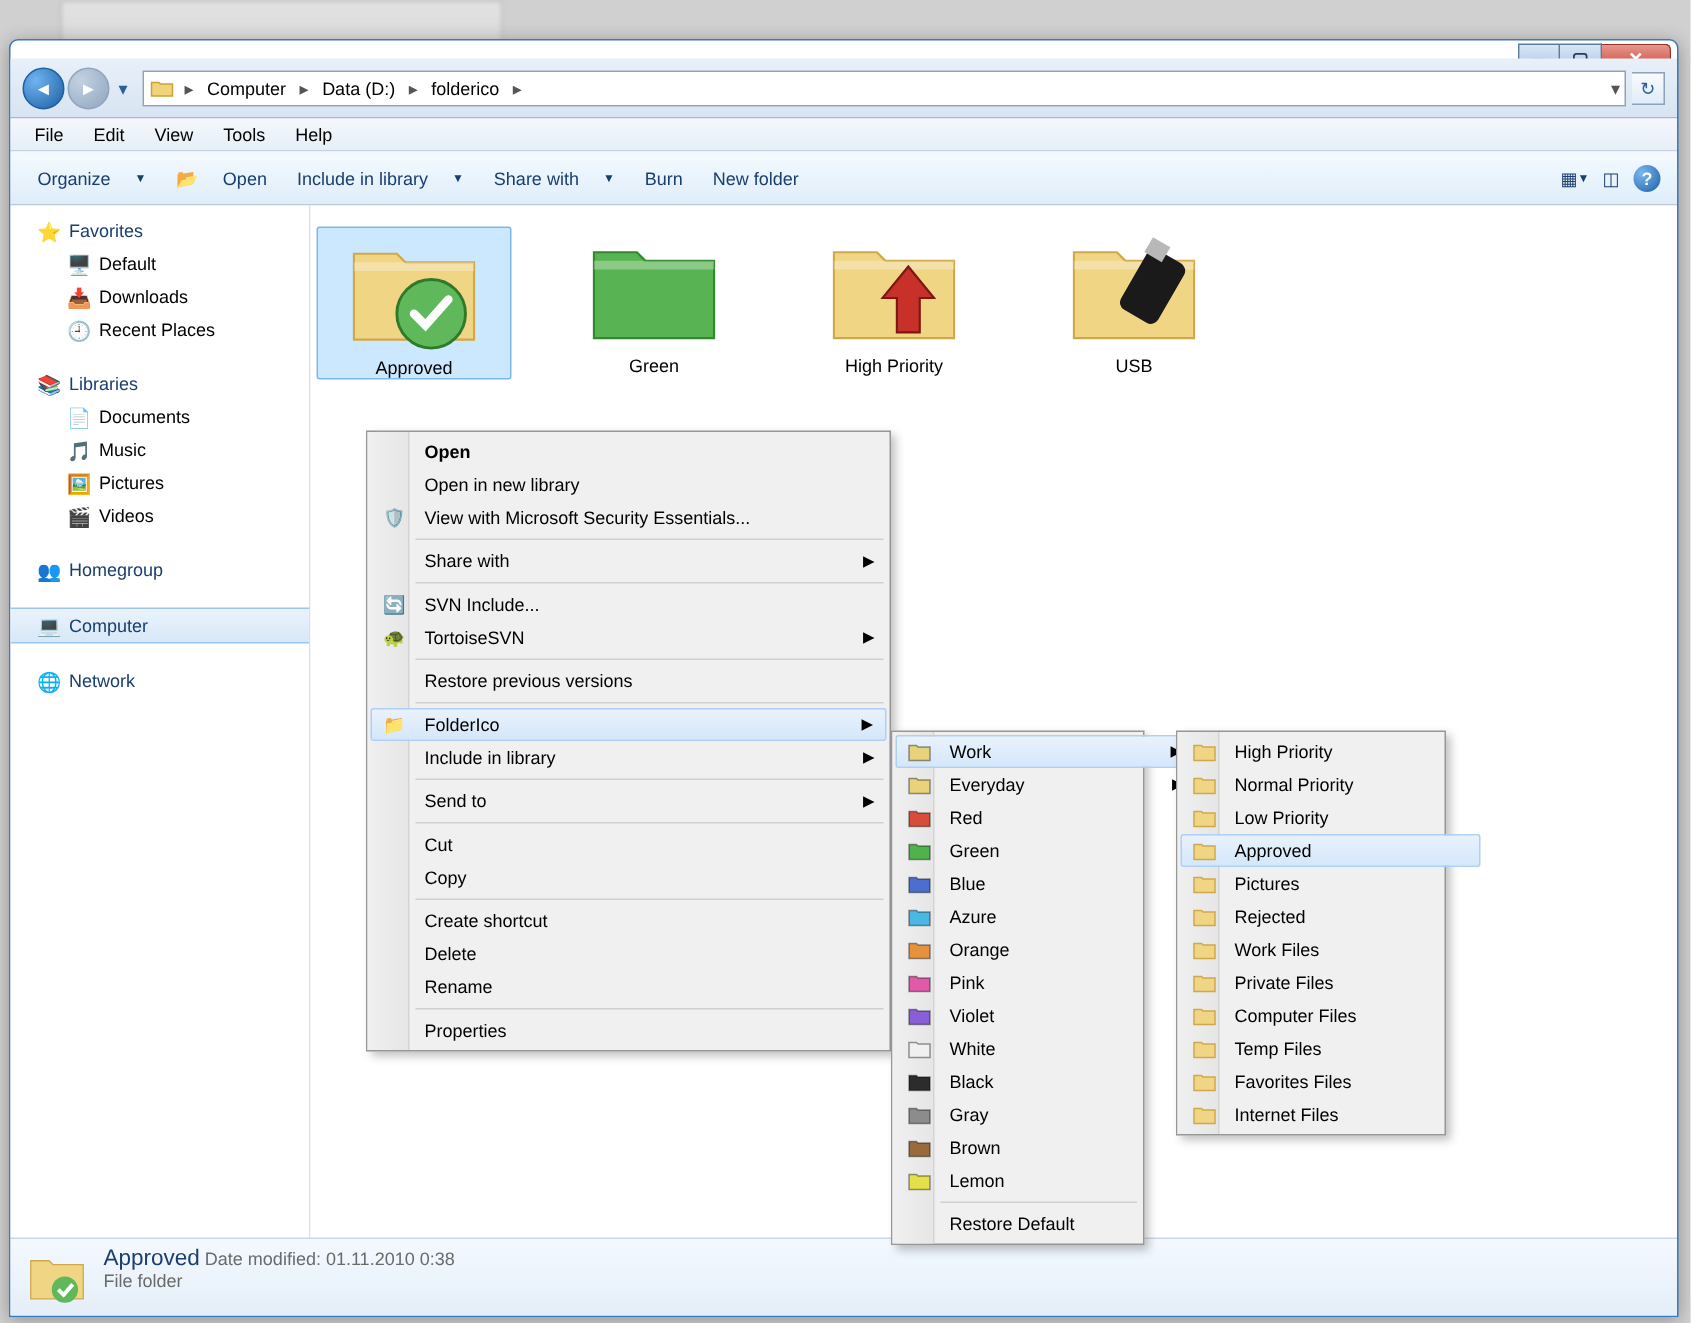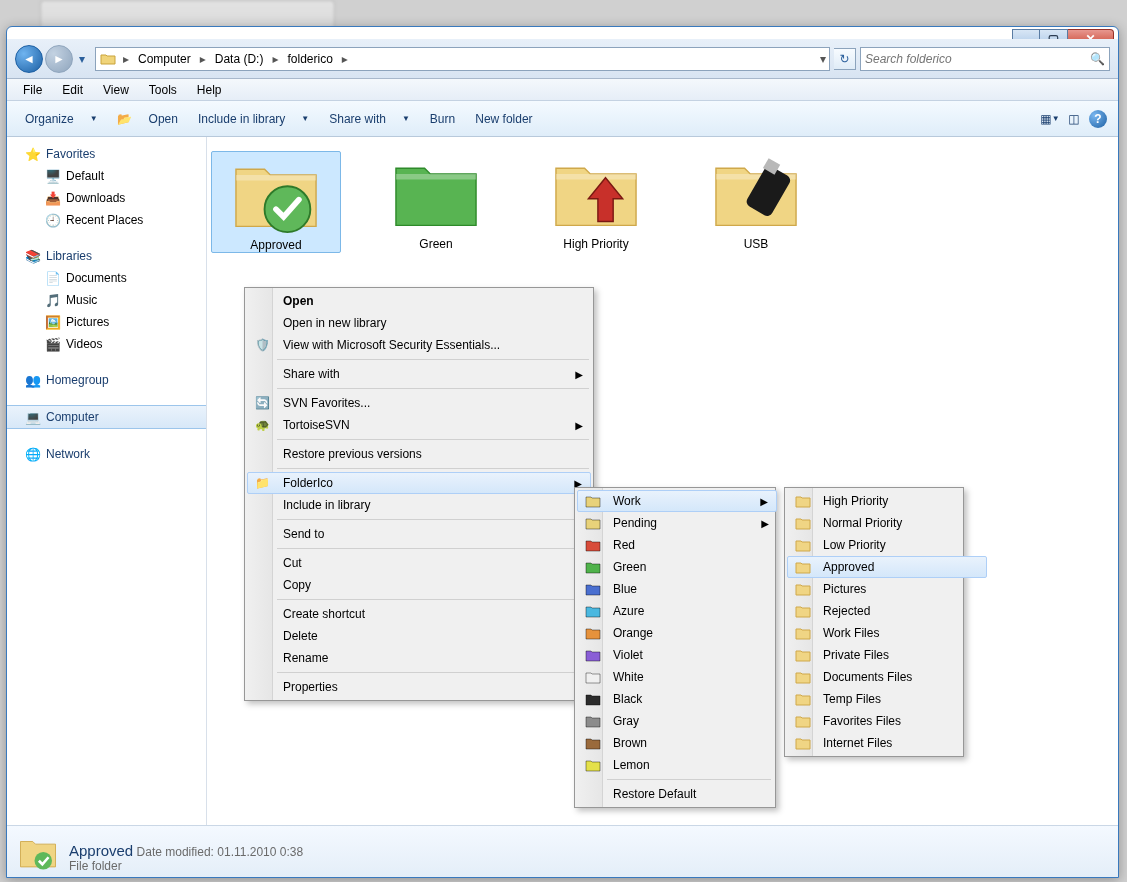--- a/index.html
+++ b/index.html
@@ -54,21 +54,21 @@
 .cm-item { display:flex; align-items:center; gap:10px; padding:4px 28px 4px 6px; position:relative; min-width:200px;}
 .cm-item.hover { background:linear-gradient(#e9f2fc,#d4e7fa); border:1px solid #aecff7; border-radius:2px; padding:3px 27px 3px 5px;}
 .cm-item .cm-ic { width:20px; display:flex; justify-content:center;}
 .cm-item .cm-label { flex:1; color:#000; white-space:nowrap;}
 .cm-item.bold .cm-label { font-weight:bold;}
 .cm-sep { height:1px; background:#d0d0d0; margin:3px 2px 3px 30px;}
 .cm-arrow { position:absolute; right:8px; font-size:10px; color:#000;}
 .cm-gutter { position:absolute; left:0; top:0; bottom:0; width:28px; background:linear-gradient(to right,#f0f0f0,#e6e6e6); border-right:1px solid #d4d4d4;}
 .cm-items { position:relative;}
 
-.details-pane { position:absolute; left:0; right:0; bottom:0; height:52px; background:linear-gradient(#f4f9ff,#e4eef8); border-top:1px solid #cad7e6; display:flex; align-items:flex-end; padding:4px 10px; gap:10px;}
+.details-pane { position:absolute; left:0; right:0; bottom:0; height:52px; background:linear-gradient(#f4f9ff,#e4eef8); border-top:1px solid #cad7e6; display:flex; align-items:flex-start; padding:4px 10px; gap:10px;}
 .dp-icon { width:42px; height:42px;}
 .dp-text .title { font-size:15px; color:#1a3e6e;}
 .dp-text .meta { color:#6a6a6a;}
 .dp-text .typ { color:#6a6a6a;}
 
 .folder-svg { width:100%; height:100%;}
 </style>
 </head>
 <body>
 
@@ -101,24 +101,20 @@
       <span class="crumb-arrow">▸</span>
       <span class="crumb">Data (D:)</span>
       <span class="crumb-arrow">▸</span>
       <span class="crumb">folderico</span>
       <span class="crumb-arrow">▸</span>
       <span style="flex:1"></span>
       <span class="crumb-arrow">▾</span>
     </div>
     <div class="refresh">
       <span>↻</span>
-    </div>
-    <div class="search-box">
-      <input placeholder="Search folderico" style="">
-      <span class="mag">🔍</span>
     </div>
   </div>
 
   <div class="menubar">
     <span>File</span>
     <span>Edit</span>
     <span>View</span>
     <span>Tools</span>
     <span>Help</span>
   </div>
@@ -292,21 +288,21 @@
       </div>
       <div class="cm-sep"></div>
       <div class="cm-item">
         <span class="cm-ic"></span>
         <span class="cm-label">Share with</span>
         <span class="cm-arrow">▶</span>
       </div>
       <div class="cm-sep"></div>
       <div class="cm-item">
         <span class="cm-ic">🔄</span>
-        <span class="cm-label">SVN Favorites...</span>
+        <span class="cm-label">SVN Include...</span>
       </div>
       <div class="cm-item">
         <span class="cm-ic">🐢</span>
         <span class="cm-label">TortoiseSVN</span>
         <span class="cm-arrow">▶</span>
       </div>
       <div class="cm-sep"></div>
       <div class="cm-item">
         <span class="cm-ic"></span>
         <span class="cm-label">Restore previous versions</span>
@@ -350,39 +346,39 @@
         <span class="cm-ic"></span>
         <span class="cm-label">Rename</span>
       </div>
       <div class="cm-sep"></div>
       <div class="cm-item">
         <span class="cm-ic"></span>
         <span class="cm-label">Properties</span>
       </div>
     </div>
 </div>
-<div class="context-menu" id="cm-sub1" style="left:574px; top:487px; width:202px;">
+<div class="context-menu" id="cm-sub1" style="left:594px; top:487px; width:169px;">
   <div class="cm-gutter"></div>
     <div class="cm-items" id="cm-sub1-items">
       <div class="cm-item hover">
         <span class="cm-ic">
           <svg width="16" height="14" viewBox="0 0 16 14">
             <path fill="#e8d27a" stroke="rgba(0,0,0,0.4)" d="M1 3h5l1 1h8v9H1z"></path>
           </svg>
         </span>
         <span class="cm-label">Work</span>
         <span class="cm-arrow">▶</span>
       </div>
       <div class="cm-item">
         <span class="cm-ic">
           <svg width="16" height="14" viewBox="0 0 16 14">
             <path fill="#e8d27a" stroke="rgba(0,0,0,0.4)" d="M1 3h5l1 1h8v9H1z"></path>
           </svg>
         </span>
-        <span class="cm-label">Pending</span>
+        <span class="cm-label">Everyday</span>
         <span class="cm-arrow">▶</span>
       </div>
       <div class="cm-item">
         <span class="cm-ic">
           <svg width="16" height="14" viewBox="0 0 16 14">
             <path fill="#d84c3a" stroke="rgba(0,0,0,0.4)" d="M1 3h5l1 1h8v9H1z"></path>
           </svg>
         </span>
         <span class="cm-label">Red</span>
       </div>
@@ -410,20 +406,28 @@
         </span>
         <span class="cm-label">Azure</span>
       </div>
       <div class="cm-item">
         <span class="cm-ic">
           <svg width="16" height="14" viewBox="0 0 16 14">
             <path fill="#e6923c" stroke="rgba(0,0,0,0.4)" d="M1 3h5l1 1h8v9H1z"></path>
           </svg>
         </span>
         <span class="cm-label">Orange</span>
+      </div>
+      <div class="cm-item">
+        <span class="cm-ic">
+          <svg width="16" height="14" viewBox="0 0 16 14">
+            <path fill="#e05aa8" stroke="rgba(0,0,0,0.4)" d="M1 3h5l1 1h8v9H1z"></path>
+          </svg>
+        </span>
+        <span class="cm-label">Pink</span>
       </div>
       <div class="cm-item">
         <span class="cm-ic">
           <svg width="16" height="14" viewBox="0 0 16 14">
             <path fill="#8a5ed6" stroke="rgba(0,0,0,0.4)" d="M1 3h5l1 1h8v9H1z"></path>
           </svg>
         </span>
         <span class="cm-label">Violet</span>
       </div>
       <div class="cm-item">
@@ -539,21 +543,21 @@
           </svg>
         </span>
         <span class="cm-label">Private Files</span>
       </div>
       <div class="cm-item">
         <span class="cm-ic">
           <svg width="16" height="14" viewBox="0 0 16 14">
             <path fill="#f0d584" stroke="#cfa84a" d="M1 3h5l1 1h8v9H1z"></path>
           </svg>
         </span>
-        <span class="cm-label">Documents Files</span>
+        <span class="cm-label">Computer Files</span>
       </div>
       <div class="cm-item">
         <span class="cm-ic">
           <svg width="16" height="14" viewBox="0 0 16 14">
             <path fill="#f0d584" stroke="#cfa84a" d="M1 3h5l1 1h8v9H1z"></path>
           </svg>
         </span>
         <span class="cm-label">Temp Files</span>
       </div>
       <div class="cm-item">

